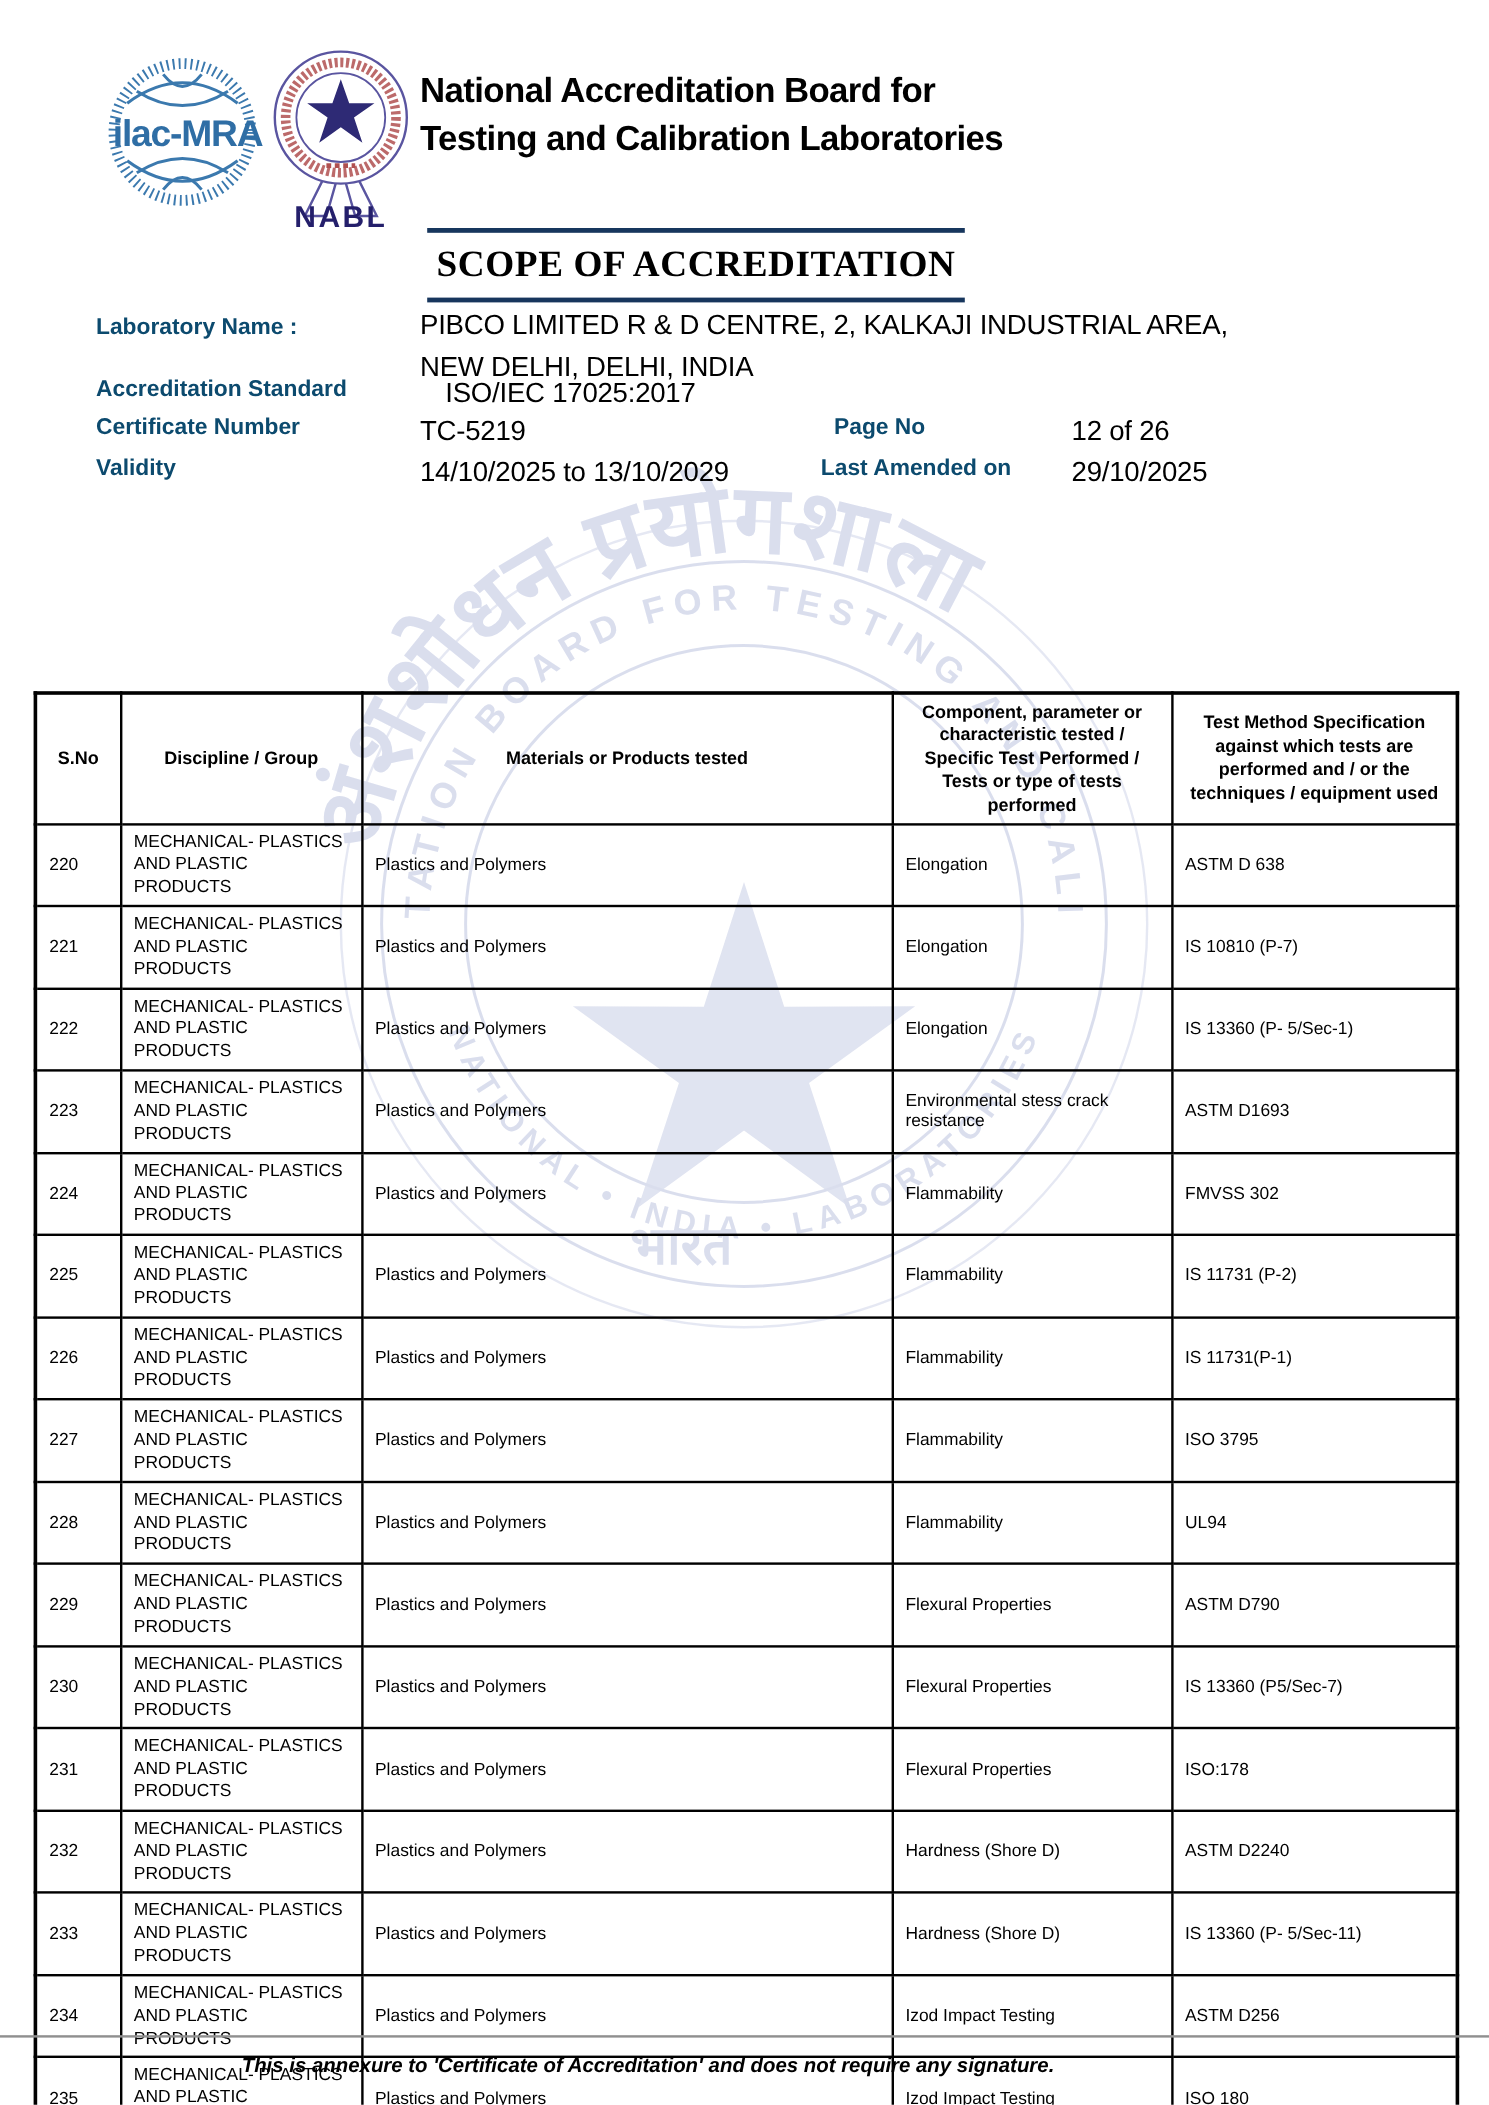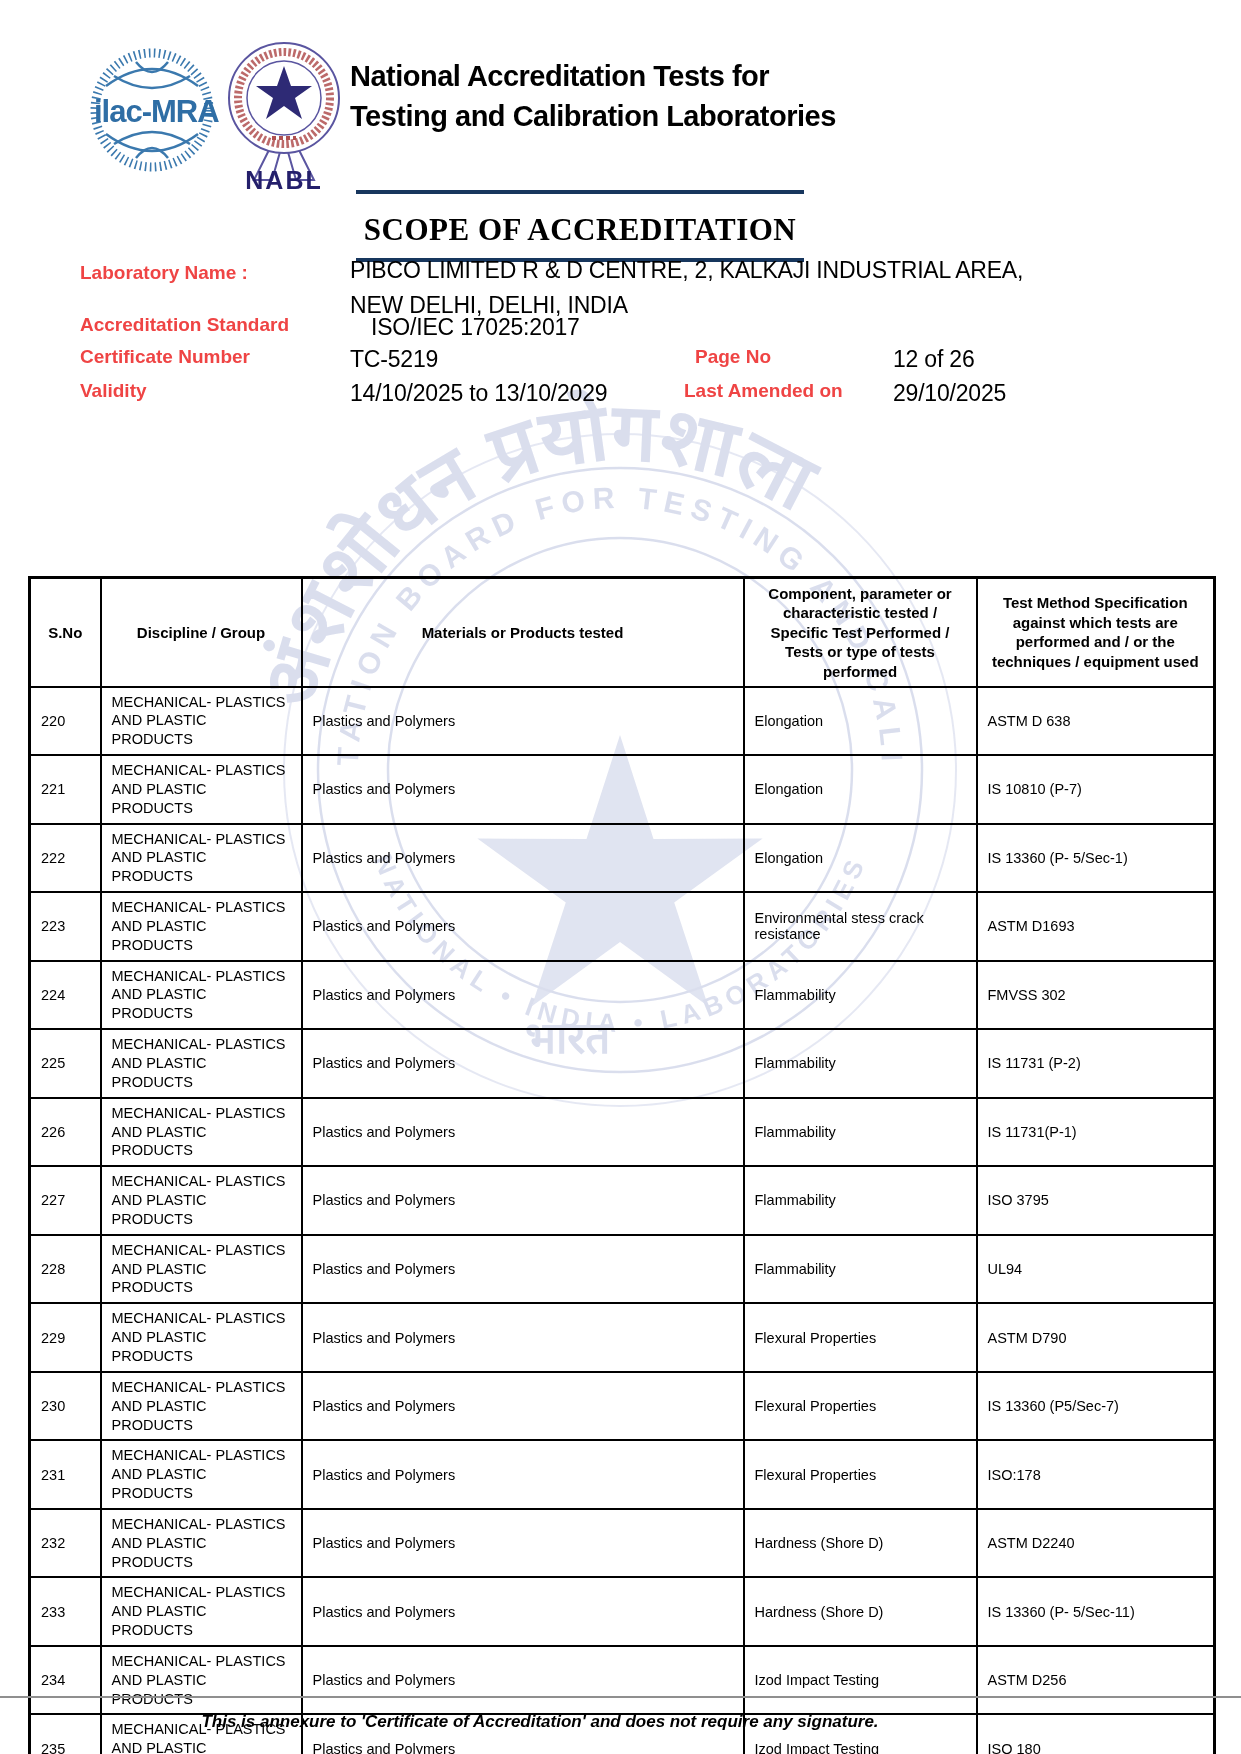--- a/index.html
+++ b/index.html
@@ -11,29 +11,29 @@
   .abs { position:absolute; }
 
   
   .org-title {
     left:350px; top:56px; font-size:29px; font-weight:bold; color:#000;
     letter-spacing:-0.5px; line-height:1.38; width:700px;
   }
   .scope-box {
     left:356px; top:190px; width:448px; text-align:center;
     border-top:4px solid #17365d; border-bottom:4px solid #17365d;
-    padding:18px 0 10px 0;
+    padding:8px 0 10px 0;
   }
   .scope-box h2 {
     font-family:"Liberation Serif", serif; font-size:31px; font-weight:bold;
     color:#000; letter-spacing:0.5px; white-space:nowrap;
   }
 
   
-  .info-label { font-size:19px; font-weight:bold; color:#ef4444; white-space:nowrap; }
+  .info-label { font-size:19px; font-weight:bold; color:#0c4a6e; white-space:nowrap; }
   .info-value { font-size:23px; color:#000; letter-spacing:-0.2px; }
   .lab-value  { width:700px; line-height:1.5; }
 
   
   .scope-table-wrap { left:28px; top:576px; width:1185px; }
   table.scope {
     border-collapse:collapse; table-layout:fixed; width:1185px;
     border:3px solid #000; background:transparent;
   }
   table.scope th, table.scope td {
@@ -106,21 +106,21 @@
   <polygon points="72,110 88,142 70,142 62,114" fill="#ffffff" stroke="#5a55a0" stroke-width="2"></polygon>
   <circle cx="58" cy="60" r="55" fill="#ffffff" stroke="#5a55a0" stroke-width="2"></circle>
   <circle cx="58" cy="60" r="46" fill="none" stroke="#b05050" stroke-width="8" stroke-dasharray="2.6 2.2" opacity="0.85"></circle>
   <circle cx="58" cy="60" r="37" fill="#ffffff" stroke="#5a55a0" stroke-width="1.5"></circle>
   <polygon fill="#2e2a75" points="58,28 65,48 86,48 69,60 76,81 58,68 40,81 47,60 30,48 51,48"></polygon>
   <line x1="46" y1="100" x2="70" y2="100" stroke="#b05050" stroke-width="4" stroke-dasharray="4 3"></line>
   <text x="58" y="151" font-size="25" font-weight="bold" fill="#241f6b" text-anchor="middle" letter-spacing="2" font-family="Liberation Sans, sans-serif">NABL</text>
 </svg>
 
 <div class="abs fg org-title">
-  <div>National Accreditation Tests for</div>
+  <div>National Accreditation Board for</div>
   <div>Testing and Calibration Laboratories</div>
 </div>
 
 <div class="abs fg scope-box">
   <h2>SCOPE OF ACCREDITATION</h2>
 </div>
 
 <div class="abs fg info-label" style="left:80px; top:262px;">Laboratory Name :</div>
 <div class="abs fg info-value lab-value" style="left:350px; top:253px;">PIBCO LIMITED R &amp; D CENTRE, 2, KALKAJI INDUSTRIAL AREA, NEW DELHI, DELHI, INDIA</div>
 

